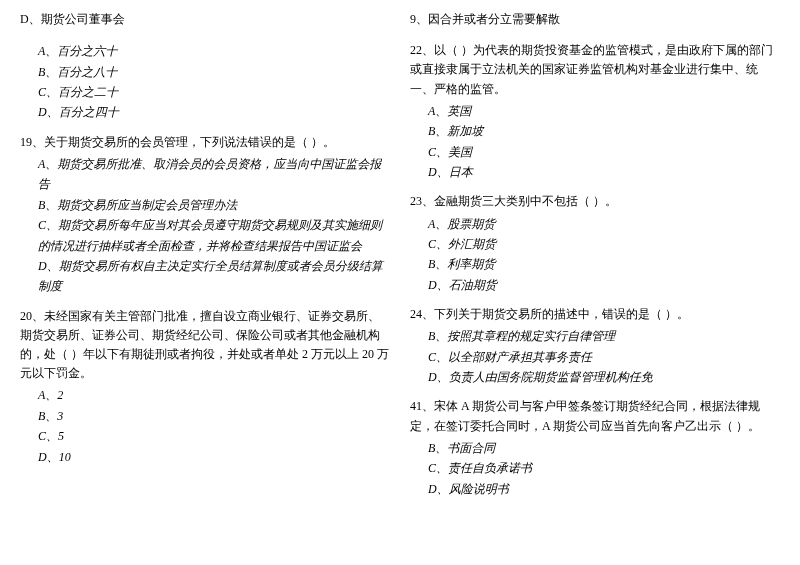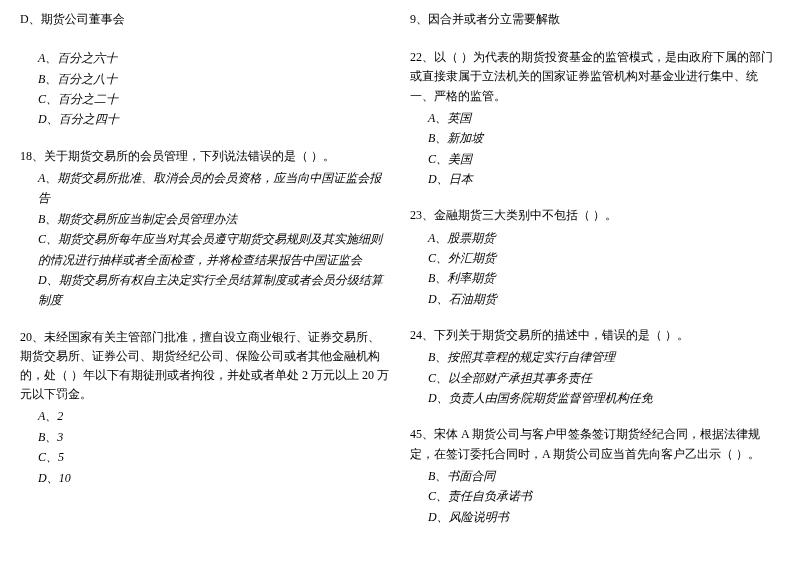--- a/index.html
+++ b/index.html
@@ -23,21 +23,21 @@
     }
     .two-col {
       display: flex;
       gap: 20px;
       width: 100%;
     }
     .col {
       flex: 1;
       display: flex;
       flex-direction: column;
-      gap: 9px;
+      gap: 2px;
     }
     .question-block {
       margin-bottom: 8px;
     }
     .question-text {
       line-height: 1.6;
       text-indent: 0;
       margin-bottom: 2px;
     }
     .option {
@@ -59,21 +59,21 @@
       </div>
 
       <div class="question-block">
         <div class="option">A、百分之六十</div>
         <div class="option">B、百分之八十</div>
         <div class="option">C、百分之二十</div>
         <div class="option">D、百分之四十</div>
       </div>
 
       <div class="question-block">
-        <div class="question-text">18、关于期货交易所的会员管理，下列说法错误的是（   ）。</div>
+        <div class="question-text">19、关于期货交易所的会员管理，下列说法错误的是（   ）。</div>
         <div class="option">A、期货交易所批准、取消会员的会员资格，应当向中国证监会报告</div>
         <div class="option">B、期货交易所应当制定会员管理办法</div>
         <div class="option">C、期货交易所每年应当对其会员遵守期货交易规则及其实施细则的情况进行抽样或者全面检查，并将检查结果报告中国证监会</div>
         <div class="option">D、期货交易所有权自主决定实行全员结算制度或者会员分级结算制度</div>
       </div>
 
       <div class="question-block">
         <div class="question-text">20、未经国家有关主管部门批准，擅自设立商业银行、证券交易所、期货交易所、证券公司、期货经纪公司、保险公司或者其他金融机构的，处（   ）年以下有期徒刑或者拘役，并处或者单处 2 万元以上 20 万元以下罚金。</div>
         <div class="option">A、2</div>
         <div class="option">B、3</div>
@@ -106,21 +106,21 @@
       </div>
 
       <div class="question-block">
         <div class="question-text">24、下列关于期货交易所的描述中，错误的是（   ）。</div>
         <div class="option">B、按照其章程的规定实行自律管理</div>
         <div class="option">C、以全部财产承担其事务责任</div>
         <div class="option">D、负责人由国务院期货监督管理机构任免</div>
       </div>
 
       <div class="question-block">
-        <div class="question-text">45、宋体 A 期货公司与客户甲签条签订期货经纪合同，根据法律规定，在签订委托合同时，A 期货公司应当首先向客户乙出示（   ）。</div>
+        <div class="question-text">41、宋体 A 期货公司与客户甲签条签订期货经纪合同，根据法律规定，在签订委托合同时，A 期货公司应当首先向客户乙出示（   ）。</div>
         <div class="option">B、书面合同</div>
         <div class="option">C、责任自负承诺书</div>
         <div class="option">D、风险说明书</div>
       </div>
 
     </div>
 
   </div>
 
 </div>

